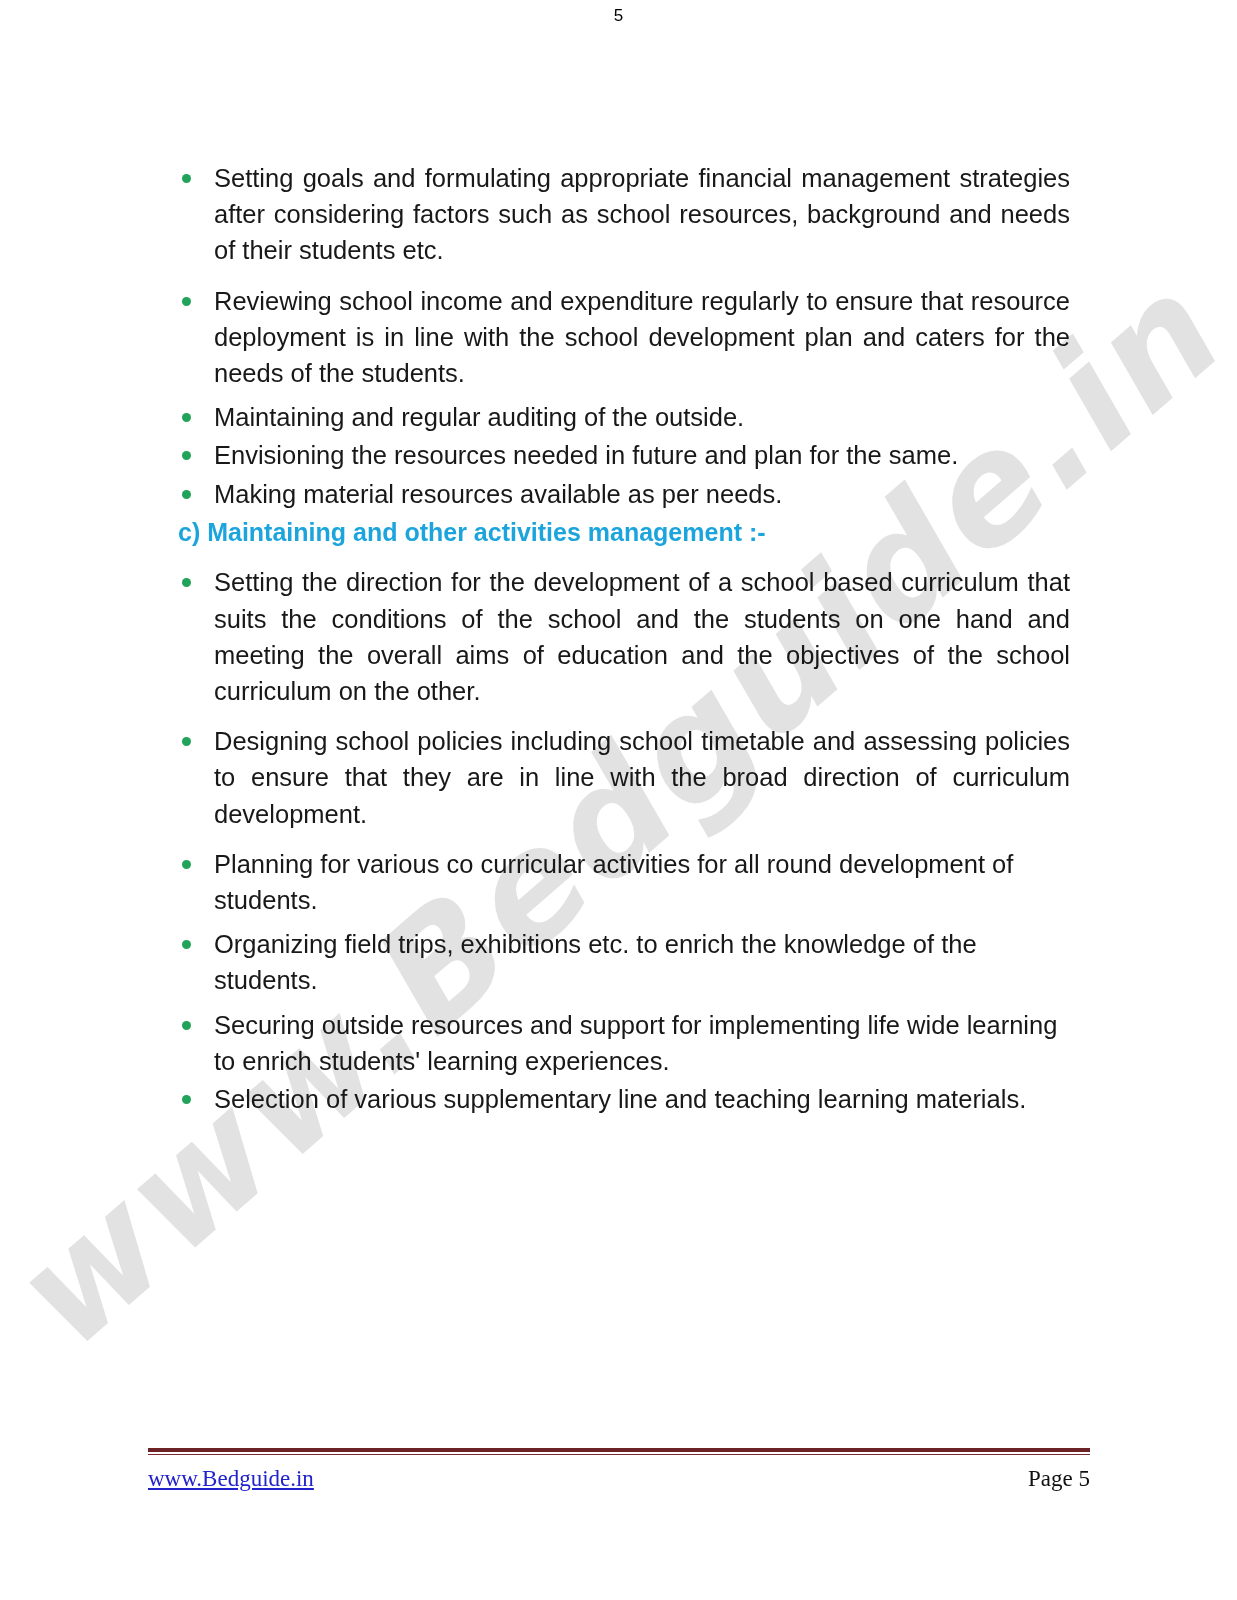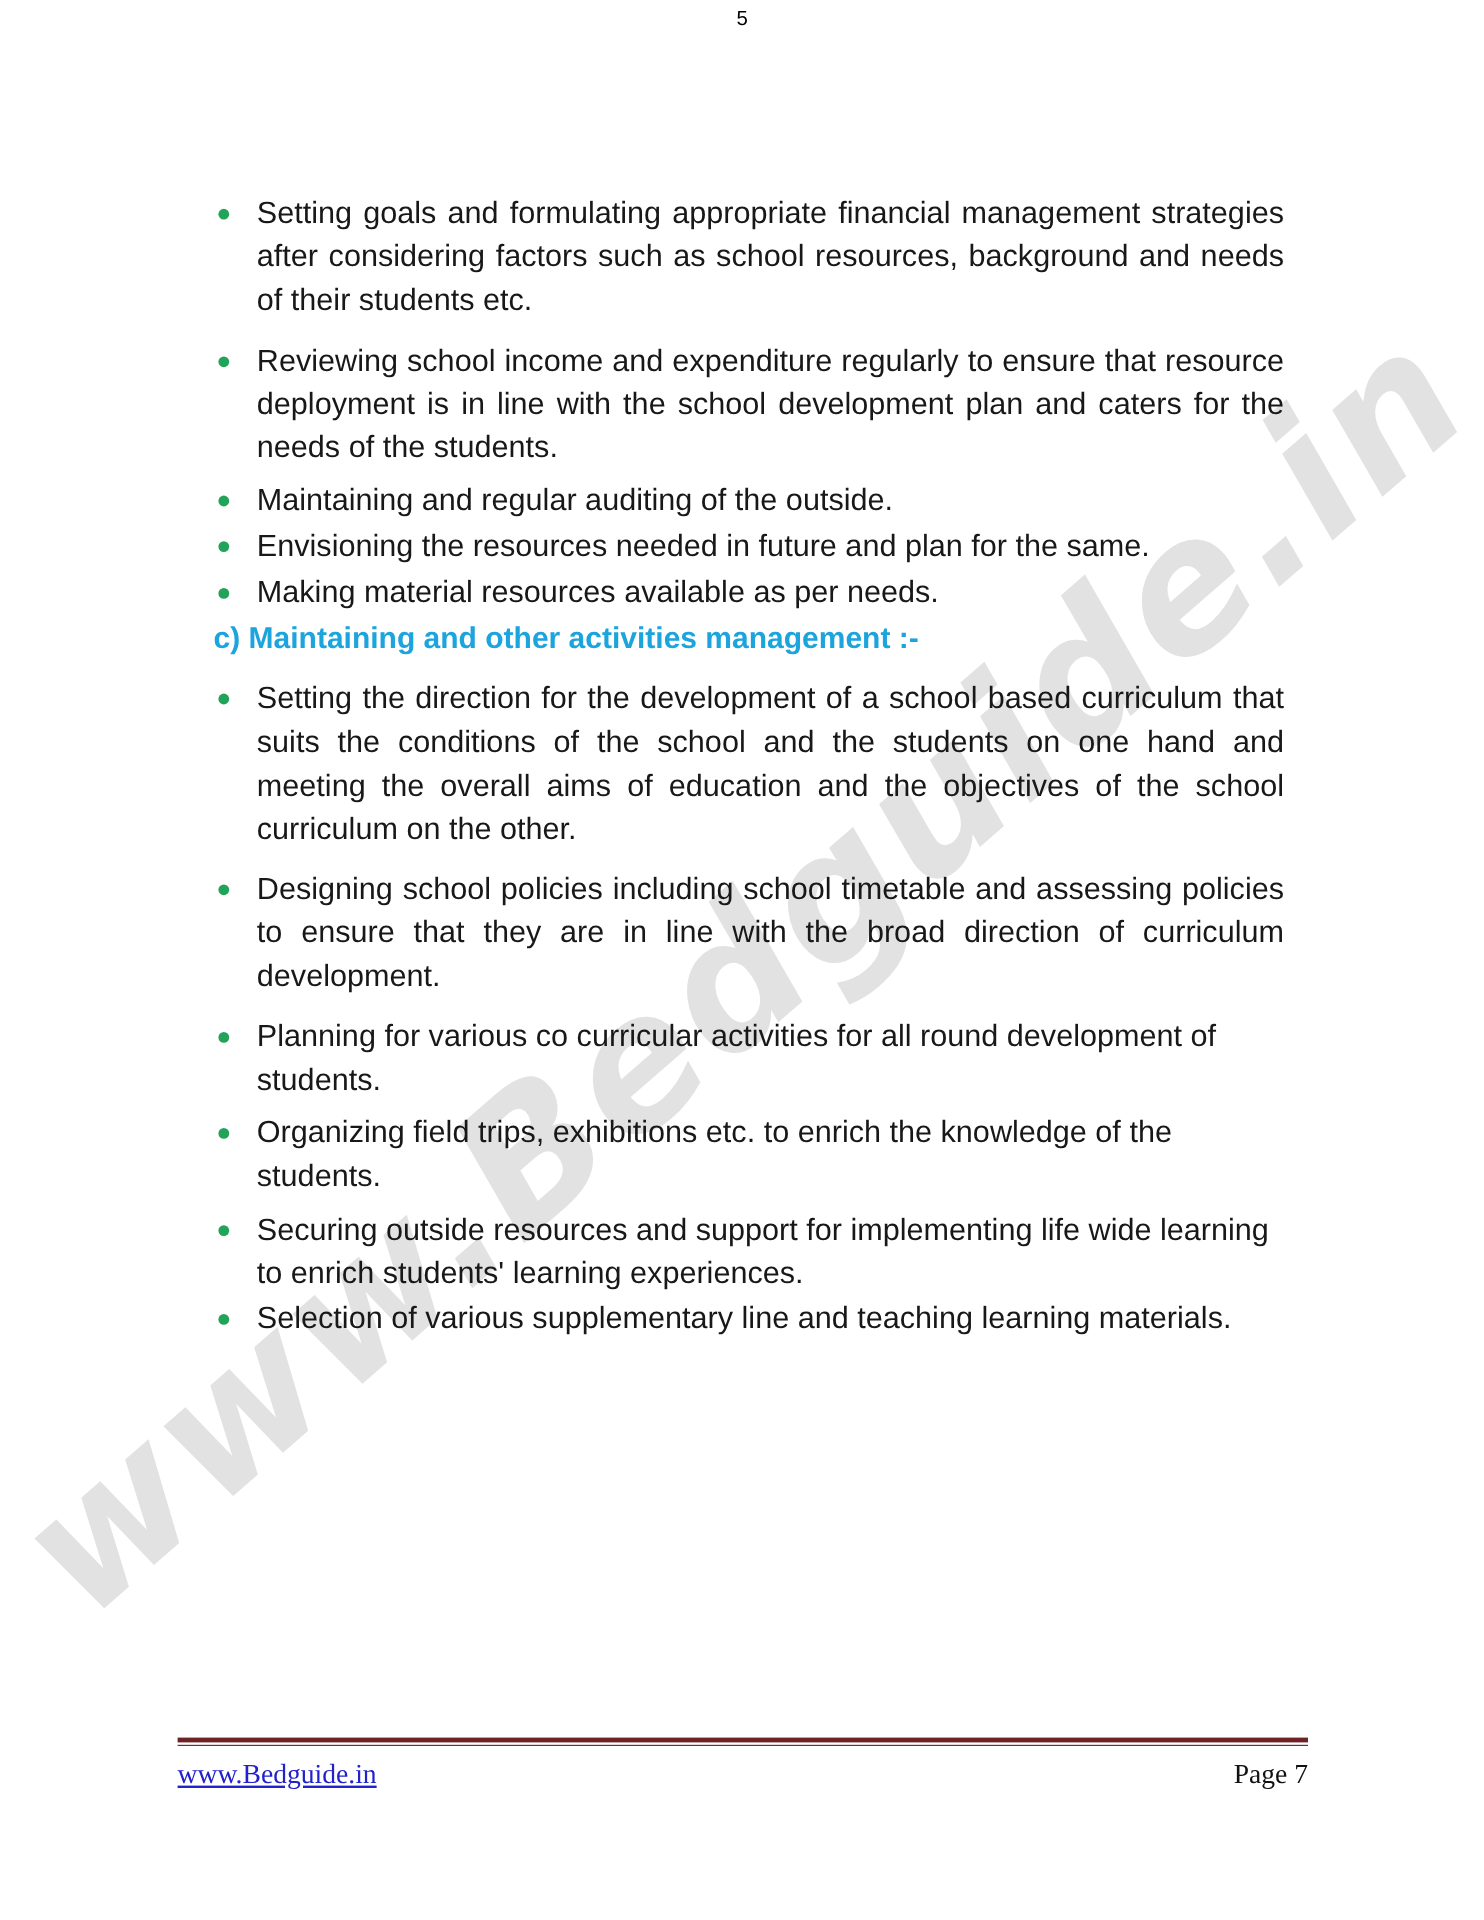--- a/index.html
+++ b/index.html
@@ -213,17 +213,17 @@
         <span class="btxt">Selection of various supplementary line and teaching learning materials.</span>
       </li>
     </ul>
 
   </div>
 
   <div class="page-footer">
     <div class="footer-rule"></div>
     <div class="footer-row">
       <a class="footer-link">www.Bedguide.in</a>
-      <span class="footer-page">Page 7</span>
+      <span class="footer-page">Page 5</span>
     </div>
   </div>
 
 </div>
 
 </body></html>

